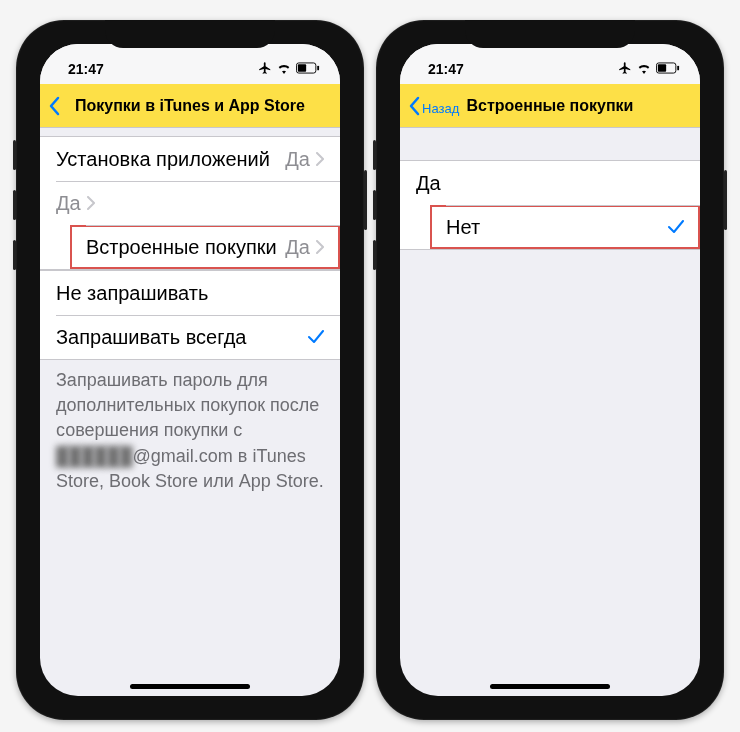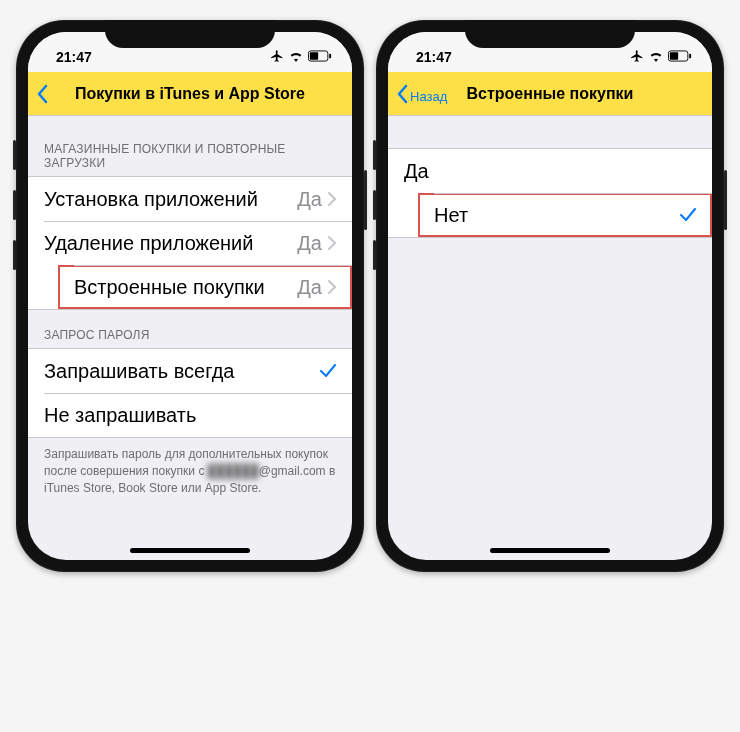--- a/index.html
+++ b/index.html
@@ -19,24 +19,24 @@
     position: absolute;
     top: 310px;
     right: 40px;
     font-size: 64px;
     color: rgba(120,120,120,0.25);
     pointer-events: none;
     font-family: Georgia, serif;
   }
   .phone {
     width: 348px;
-    height: 552px;
+    height: 700px;
     background: #111;
     border-radius: 48px;
-    padding: 12px;
+    padding: 24px;
     position: relative;
     box-shadow: 0 2px 6px rgba(0,0,0,0.3), inset 0 0 2px rgba(255,255,255,0.2);
   }
   .phone::before {
     
     content: "";
     position: absolute;
     left: -3px; top: 120px;
     width: 3px; height: 30px;
     background: #222; border-radius: 2px;
@@ -109,21 +109,21 @@
     padding-top: 8px;
   }
   .section-header {
     font-size: 12px;
     color: #6d6d72;
     padding: 18px 16px 6px 16px;
     text-transform: uppercase;
     letter-spacing: 0.2px;
   }
   .section-footer {
-    font-size: 12px;
+    font-size: 18px;
     color: #6d6d72;
     padding: 8px 16px 6px 16px;
     line-height: 1.4;
   }
   .section-footer .blur {
     color: transparent;
     text-shadow: 0 0 6px rgba(100,100,100,0.9);
   }
   .group {
     background: #fff;
@@ -199,61 +199,58 @@
       <div class="nav-back">
         <svg width="12" height="20" viewBox="0 0 12 20" fill="none">
             <path d="M10 2L3 10l7 8" stroke="#007aff" stroke-width="2.5" stroke-linecap="round" stroke-linejoin="round"></path>
           </svg>
         <span></span>
       </div>
       <div class="nav-title">Покупки в iTunes и App Store</div>
     </div>
 
     <div class="content">
-      <div class="section-header">МАГАЗИННЫЕ ПОКУПКИ И ПОВТОРНЫЕ ЗАГРУЗКИ</div>
       <div class="group">
         <div class="row">
           <span class="row-label">Установка приложений</span>
           <span class="row-value">Да</span>
           <span class="chevron">
               <svg width="8" height="14" viewBox="0 0 8 14">
                 <path d="M1 1l6 6-6 6" stroke="#c7c7cc" stroke-width="2" fill="none" stroke-linecap="round"></path>
               </svg>
             </span>
         </div>
         <div class="row">
-          <span class="row-label">Удаление приложений</span>
           <span class="row-value">Да</span>
           <span class="chevron">
               <svg width="8" height="14" viewBox="0 0 8 14">
                 <path d="M1 1l6 6-6 6" stroke="#c7c7cc" stroke-width="2" fill="none" stroke-linecap="round"></path>
               </svg>
             </span>
         </div>
         <div class="row highlight">
           <span class="row-label">Встроенные покупки</span>
           <span class="row-value">Да</span>
           <span class="chevron">
               <svg width="8" height="14" viewBox="0 0 8 14">
                 <path d="M1 1l6 6-6 6" stroke="#c7c7cc" stroke-width="2" fill="none" stroke-linecap="round"></path>
               </svg>
             </span>
         </div>
       </div>
 
-      <div class="section-header">ЗАПРОС ПАРОЛЯ</div>
       <div class="group">
+        <div class="row">
+          <span class="row-label">Не запрашивать</span>
+        </div>
         <div class="row">
           <span class="row-label">Запрашивать всегда</span>
           <span class="checkmark"><svg width="16" height="14" viewBox="0 0 16 14">
                 <path d="M1 7l5 5L15 1" stroke="#007aff" stroke-width="2" fill="none" stroke-linecap="round" stroke-linejoin="round"></path>
               </svg></span>
-        </div>
-        <div class="row">
-          <span class="row-label">Не запрашивать</span>
         </div>
       </div>
       <div class="section-footer">
         <span>Запрашивать пароль для дополнительных покупок после совершения покупки с </span><span class="blur">██████</span><span>@gmail.com в iTunes Store, Book Store или App Store.</span>
       </div>
     </div>
 
     <div class="home-indicator"></div>
   </div>
 </div>

